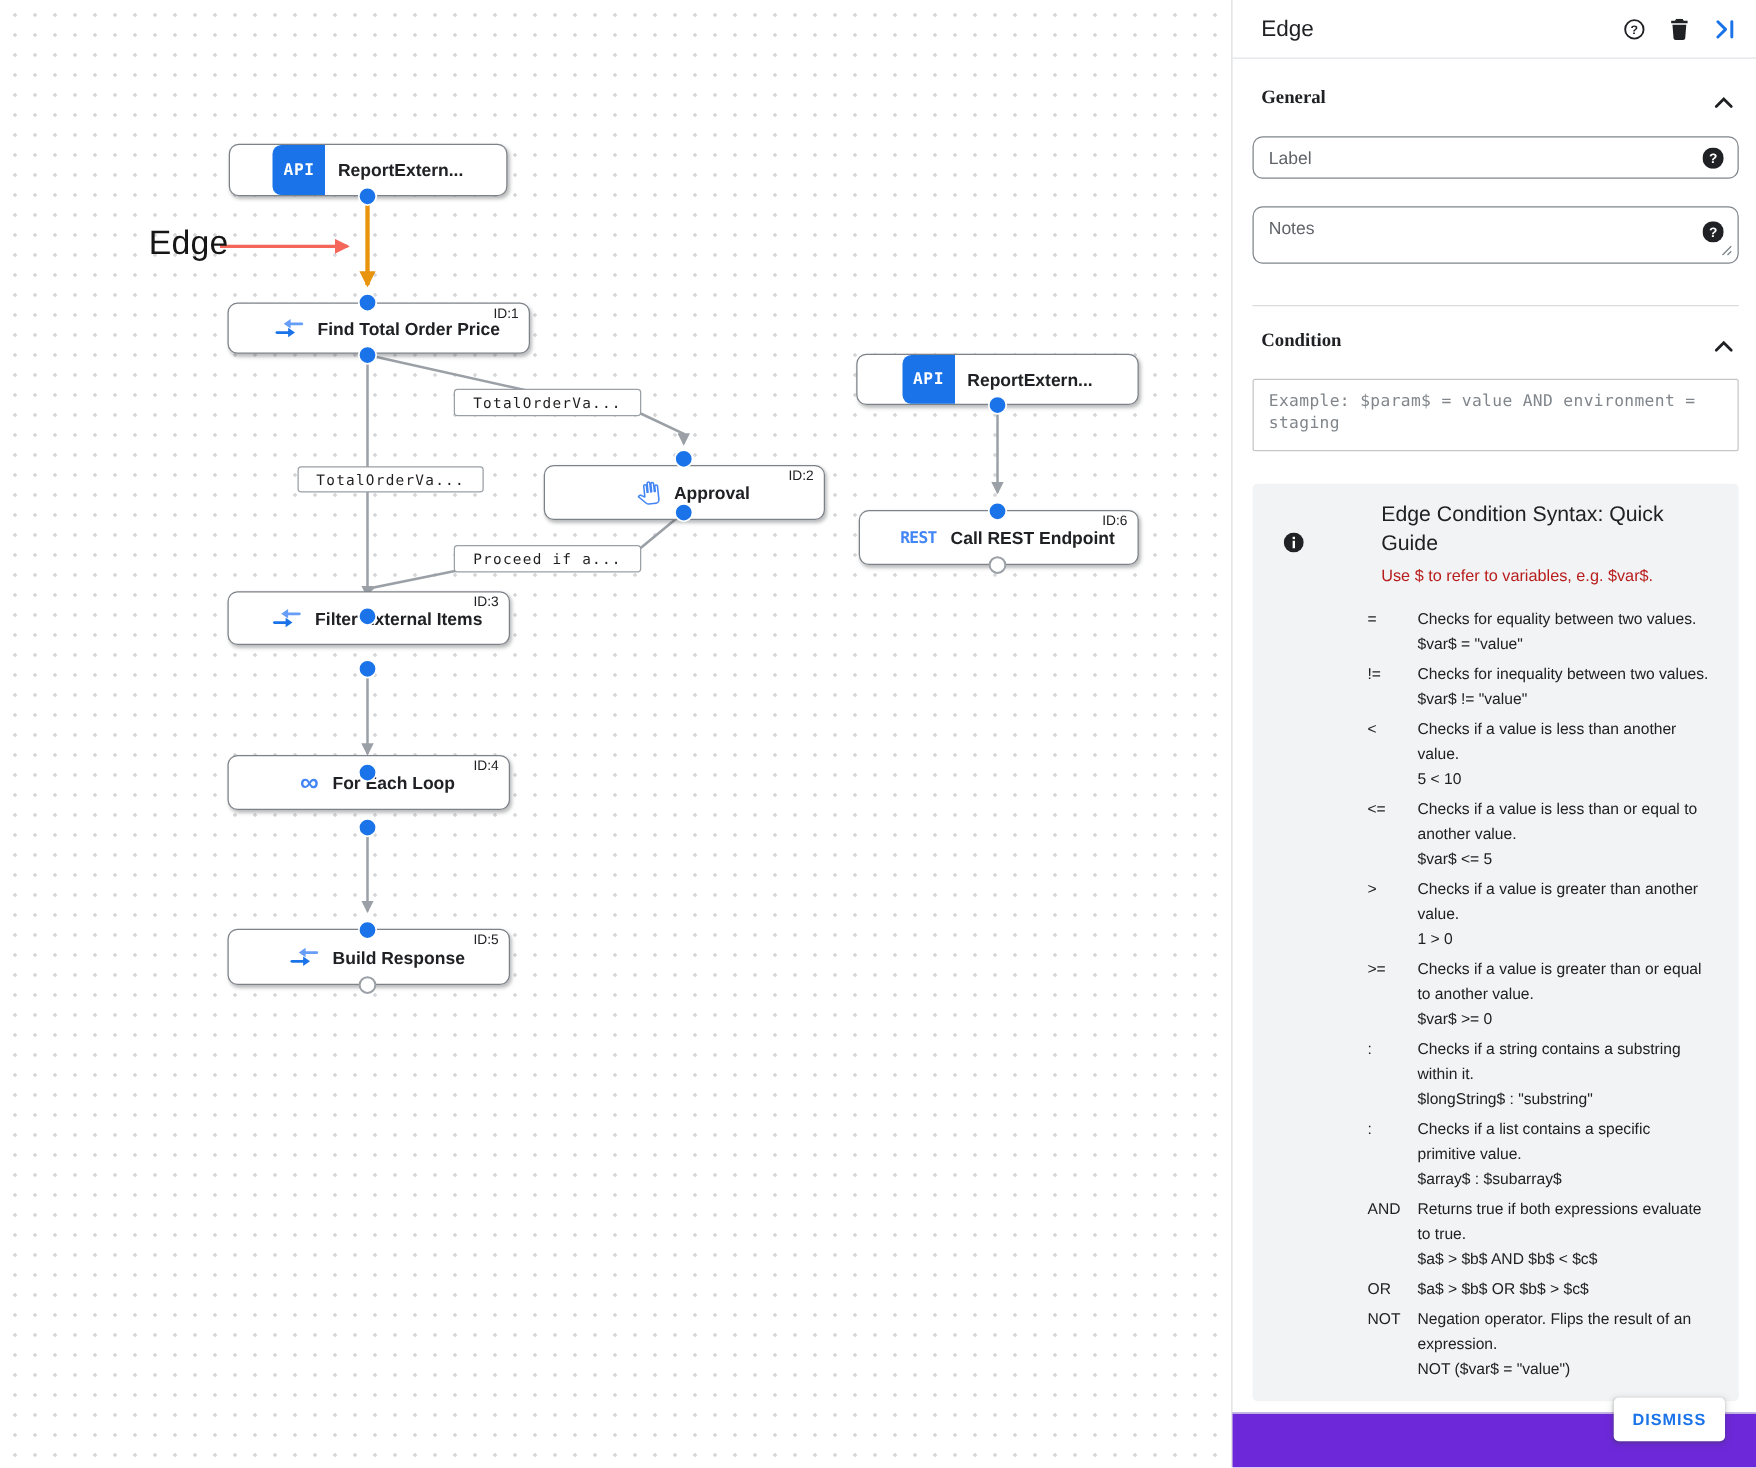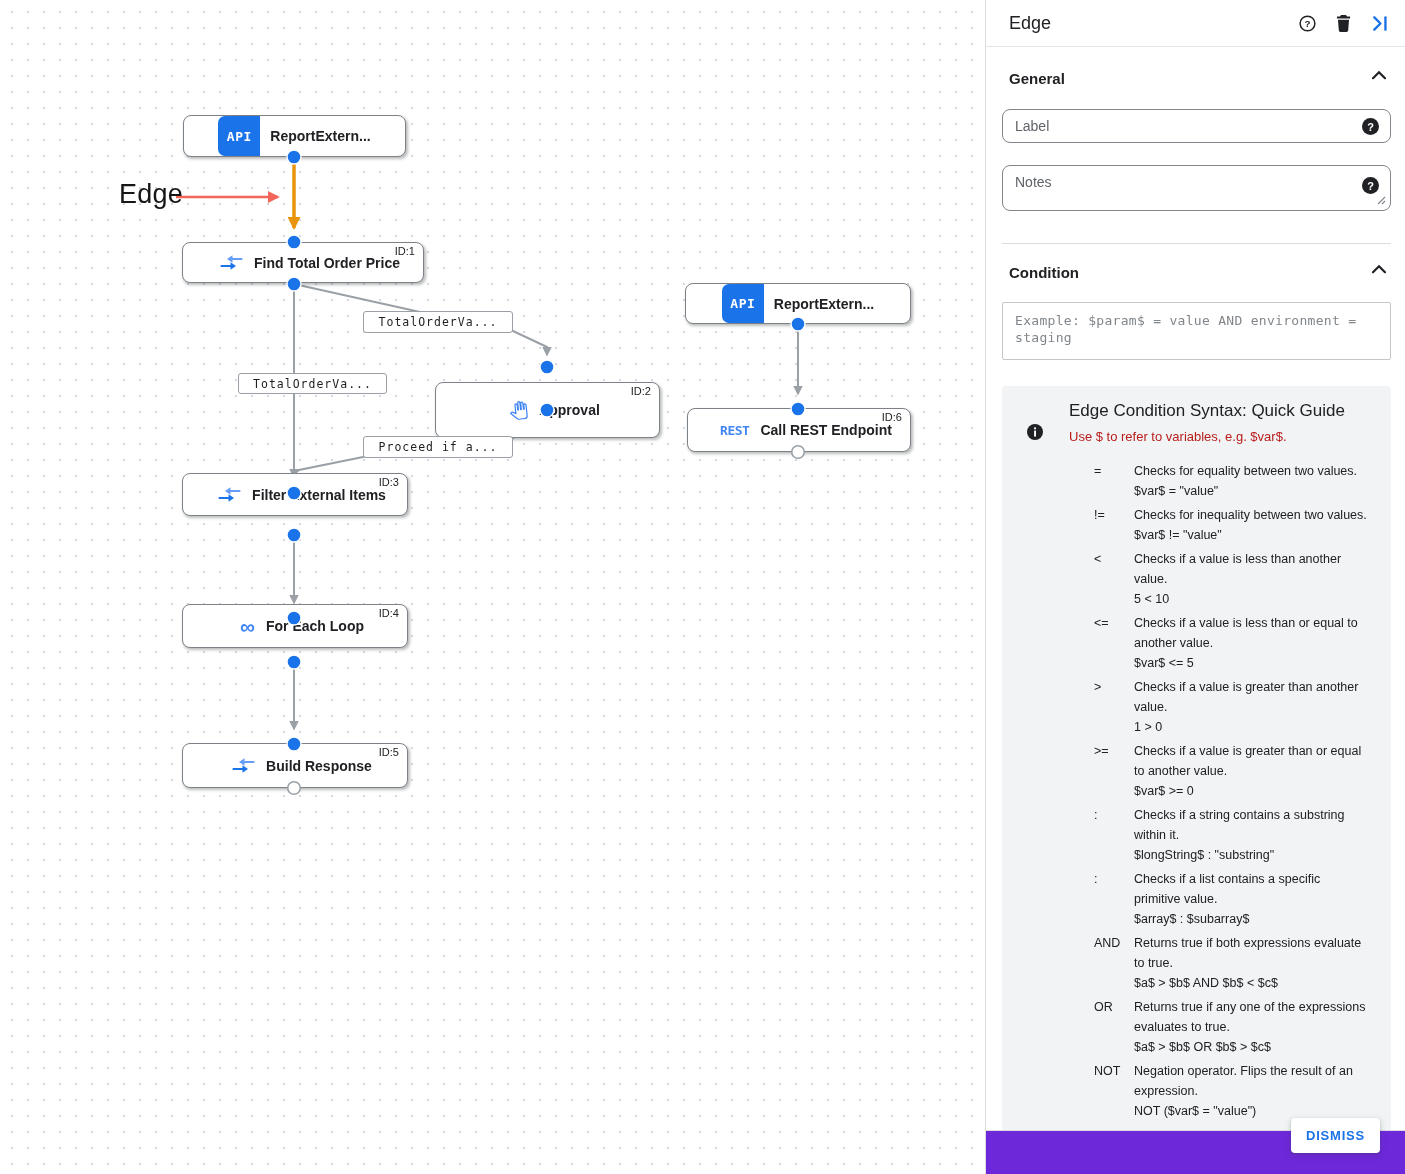--- a/index.html
+++ b/index.html
@@ -43,41 +43,41 @@
     position:absolute; left:119px; top:179px; z-index:2;
     font-size:27px; font-weight:500; color:#161616; letter-spacing:.2px;
   }
   
   .panel { position:relative; width:420px; flex:0 0 420px; height:1174px; border-left:1px solid #dadce0; background:#fff; }
   .panel-header { height:47px; display:flex; align-items:center; padding:0 16px 0 23px; border-bottom:1px solid #e1e4e8; }
   .panel-title { flex:1; font-size:18px; color:#202124; }
   .header-icons { display:flex; align-items:center; gap:19px; }
   .icon-btn { background:none; border:none; padding:0; margin:0; cursor:pointer; display:flex; align-items:center; }
   .section { padding:0 14px 0 16px; }
-  .section-heading { display:flex; align-items:flex-start; justify-content:space-between; margin:23px 4px 0 7px; }
+  .section-heading { display:flex; align-items:flex-end; justify-content:space-between; margin:23px 4px 0 7px;font-family:Liberation Serif, serif; }
   .section-heading .h-text { font-size:15px; font-weight:700; color:#202124; }
   .field-wrap { position:relative; margin-top:22px; }
   .text-field {
     width:100%; border:1px solid #80868b; border-radius:8px; background:#fff;
     font-family:"Liberation Sans", sans-serif; font-size:14px; color:#202124; outline:none;
   }
   input.text-field { height:34px; padding:0 42px 0 12px; }
   textarea.text-field { height:46px; padding:8px 42px 0 12px; resize:none; }
   .text-field::placeholder { color:#5f6368; }
   .help-badge { position:absolute; right:12px; top:9px; display:flex; cursor:pointer; }
   .resize-handle { position:absolute; right:5px; bottom:6px; }
   .divider { border-top:1px solid #dadce0; margin-top:28px; }
   .cond-area {
     display:block; width:100%; height:58px; margin-top:21px; border:1px solid #c4c7c5; border-radius:2px;
     font-family:"DejaVu Sans Mono", monospace; font-size:13px; letter-spacing:.3px; color:#3c4043;
     padding:9px 12px; resize:none; outline:none; background:#fff; line-height:17px;
   }
   .cond-area::placeholder { color:#80868b; }
   .guide { margin:26px 14px 0 16px; background:#f1f3f4; border-radius:4px; padding:13px 22px 16px 25px; }
-  .guide-head { display:flex; align-items:flex-end; }
+  .guide-head { display:flex; align-items:center;gap:36px; }
   .info-icon { margin-top:4px; flex:0 0 auto; }
   .guide-titlebox { margin-left:26px; }
   .guide-title { font-size:17px; color:#202124; line-height:23px; }
   .guide-intro { font-size:13px; color:#b91c1c; margin-top:7px; }
   .guide-rows {
     margin:17px 0 0 67px; display:grid; grid-template-columns:40px 1fr;
     row-gap:4px; font-size:12.5px; line-height:20px; color:#202124;
   }
   .g-op { font-size:12.5px; }
   .panel-footer { position:absolute; left:0; right:0; bottom:0; height:44px; border-top:1px solid #dadce0; background:#6d28d9; }
@@ -127,21 +127,21 @@
             <g stroke-linecap="round">
               <line x1="1.5" y1="12" x2="11" y2="12" stroke="#1a73e8" stroke-width="2.2"></line>
               <path d="M10.5 8.2 16 12l-5.5 3.8z" fill="#1a73e8"></path>
               <line x1="21.5" y1="5" x2="12" y2="5" stroke="#669df6" stroke-width="2.2"></line>
               <path d="M12.5 1.2 7 5l5.5 3.8z" fill="#669df6"></path>
             </g>
           </svg>
         </span>
         <span class="node-label">Find Total Order Price</span>
       </div>
-      <div class="node" style="left:435px;top:382px;width:225px;height:56px">
+      <div class="node" style="left:435px;top:372px;width:225px;height:44px">
         <span class="node-id">ID:2</span>
         <span class="node-icon">
           <svg width="19" height="19" viewBox="-1 -1 26 26" style="transform:rotate(-6deg)">
             <path d="M23 5.5V20c0 2.2-1.8 4-4 4h-7.3c-1.08 0-2.1-.43-2.85-1.19L1 14.83s1.26-1.23 1.3-1.25c.22-.19.49-.29.79-.29.22 0 .42.06.6.16.04.01 4.31 2.46 4.31 2.46V4c0-.83.67-1.5 1.5-1.5S11 3.17 11 4v7h1V1.5c0-.83.67-1.5 1.5-1.5S15 .67 15 1.5V11h1V2.5c0-.83.67-1.5 1.5-1.5s1.5.67 1.5 1.5V11h1V5.5c0-.83.67-1.5 1.5-1.5s1.5.67 1.5 1.5z" fill="none" stroke="#4285f4" stroke-width="1.7" stroke-linejoin="round"></path>
           </svg>
         </span>
         <span class="node-label">Approval</span>
       </div>
       <div class="node" style="left:685px;top:283px;width:226px;height:41px">
         <span class="api-chip">API</span>
@@ -342,21 +342,20 @@
           <div>Checks if a list contains a specific primitive value.</div>
           <div>$array$ : $subarray$</div>
         </div>
         <div class="g-op">AND</div>
         <div class="g-right">
           <div>Returns true if both expressions evaluate to true.</div>
           <div>$a$ &gt; $b$ AND $b$ &lt; $c$</div>
         </div>
         <div class="g-op">OR</div>
         <div class="g-right">
-          <div>Returns true if any one of the expressions evaluates to true.</div>
           <div>$a$ &gt; $b$ OR $b$ &gt; $c$</div>
         </div>
         <div class="g-op">NOT</div>
         <div class="g-right">
           <div>Negation operator. Flips the result of an expression.</div>
           <div>NOT ($var$ = "value")</div>
         </div>
       </div>
   </div>
 

